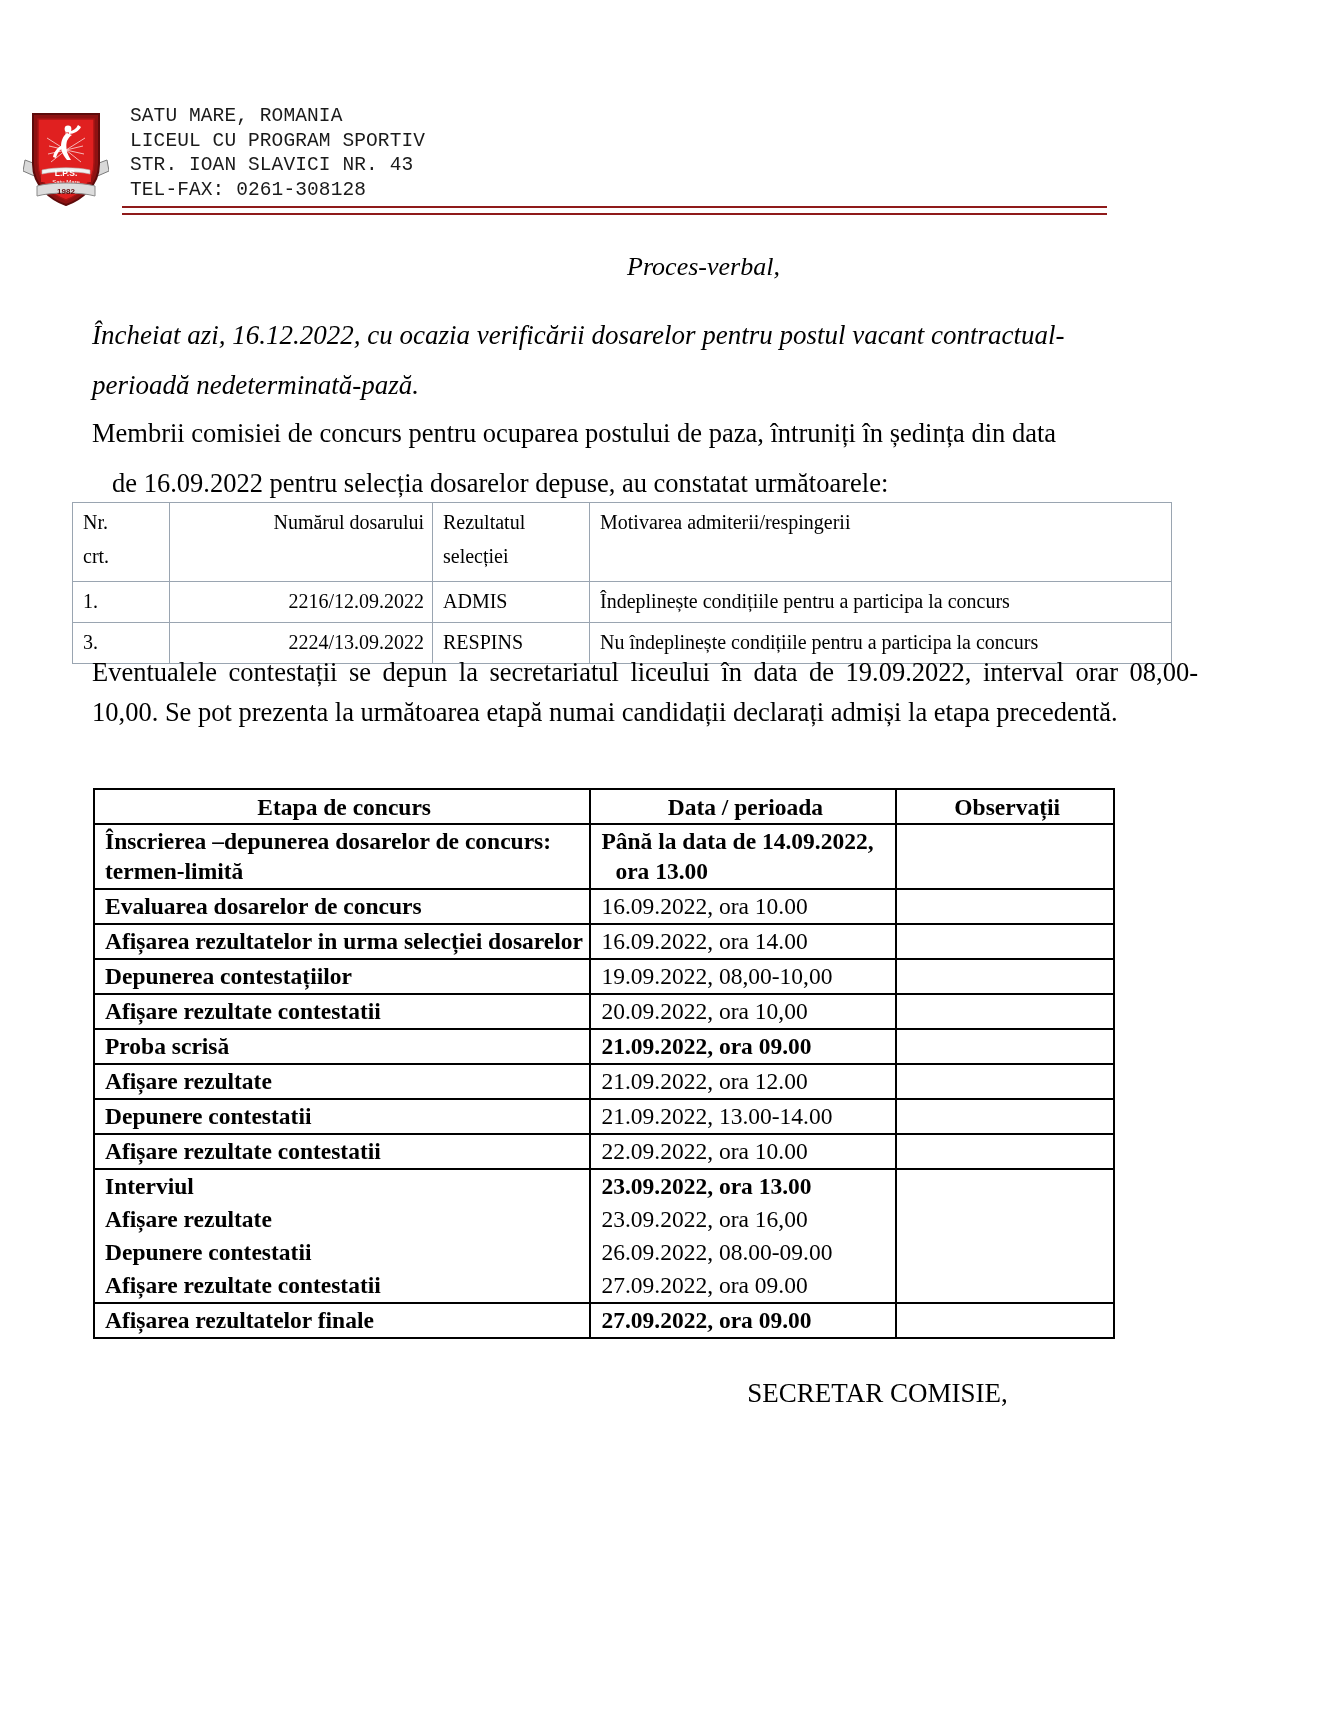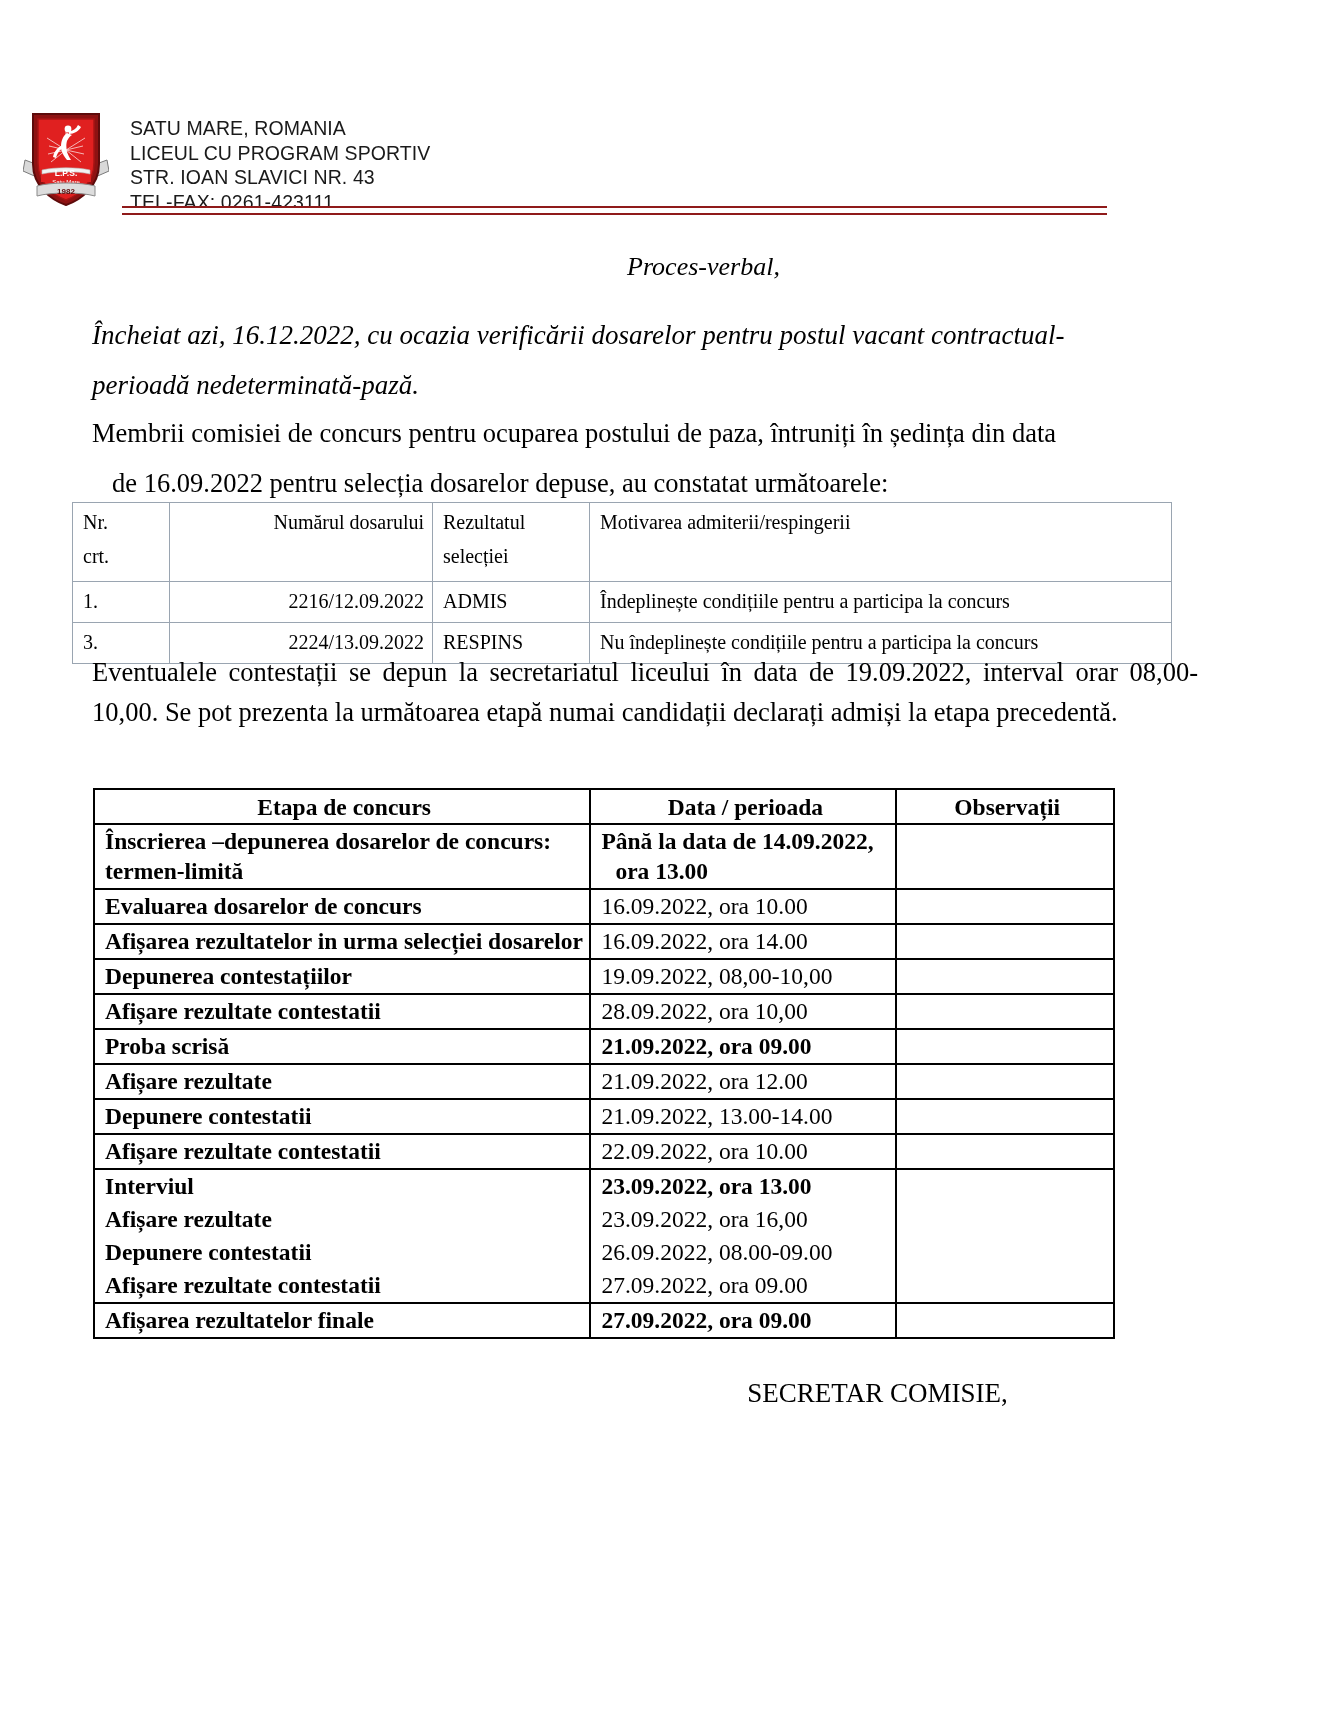--- a/index.html
+++ b/index.html
@@ -45,22 +45,21 @@
   }
   .crest {
     position: relative;
     width: 86px;
     height: 100px;
   }
   .crest svg { display: block; }
 
   .org-lines {
     margin-left: 8px;
-    margin-top: 12px;
-    font-family: Liberation Sans, sans-serif;
+    font-family: Liberation Mono, monospace;
     font-size: 19.5px;
     line-height: 24.5px;
     letter-spacing: 0.1px;
     color: #1a1a1a;
     white-space: nowrap;
   }
 
   .rule {
     position: absolute;
     left: 122px;
@@ -223,21 +222,21 @@
 
           <path d="M14 78 C28 74 58 74 72 78 L72 88 C58 84 28 84 14 88 Z" fill="#dddddd" stroke="#8a8a8a" stroke-width="1"></path>
           <text x="43" y="86" text-anchor="middle" font-family="Liberation Sans, sans-serif" font-size="8" font-weight="bold" fill="#5d0b0b">1982</text>
         </svg>
       </div>
     </div>
     <div class="org-lines">
       <div>SATU MARE, ROMANIA</div>
       <div>LICEUL CU PROGRAM SPORTIV</div>
       <div>STR. IOAN SLAVICI NR. 43</div>
-      <div>TEL-FAX: 0261-423111</div>
+      <div>TEL-FAX: 0261-308128</div>
     </div>
   </div>
   <div class="rule"></div>
 
   <div class="doc-title">Proces-verbal,</div>
 
   <div class="lead">
     <div>Încheiat azi, 16.12.2022, cu ocazia verificării dosarelor pentru postul vacant contractual-</div>
     <div>perioadă nedeterminată-pază.</div>
   </div>
@@ -312,21 +311,21 @@
         <td class="col-b">16.09.2022, ora 14.00</td>
         <td class="col-c"></td>
       </tr>
       <tr>
         <td class="col-a">Depunerea contestațiilor</td>
         <td class="col-b">19.09.2022, 08,00-10,00</td>
         <td class="col-c"></td>
       </tr>
       <tr>
         <td class="col-a">Afișare rezultate contestatii</td>
-        <td class="col-b">28.09.2022, ora 10,00</td>
+        <td class="col-b">20.09.2022, ora 10,00</td>
         <td class="col-c"></td>
       </tr>
       <tr class="bold">
         <td class="col-a">Proba scrisă</td>
         <td class="col-b">21.09.2022, ora 09.00</td>
         <td class="col-c"></td>
       </tr>
       <tr>
         <td class="col-a">Afișare rezultate</td>
         <td class="col-b">21.09.2022, ora 12.00</td>

